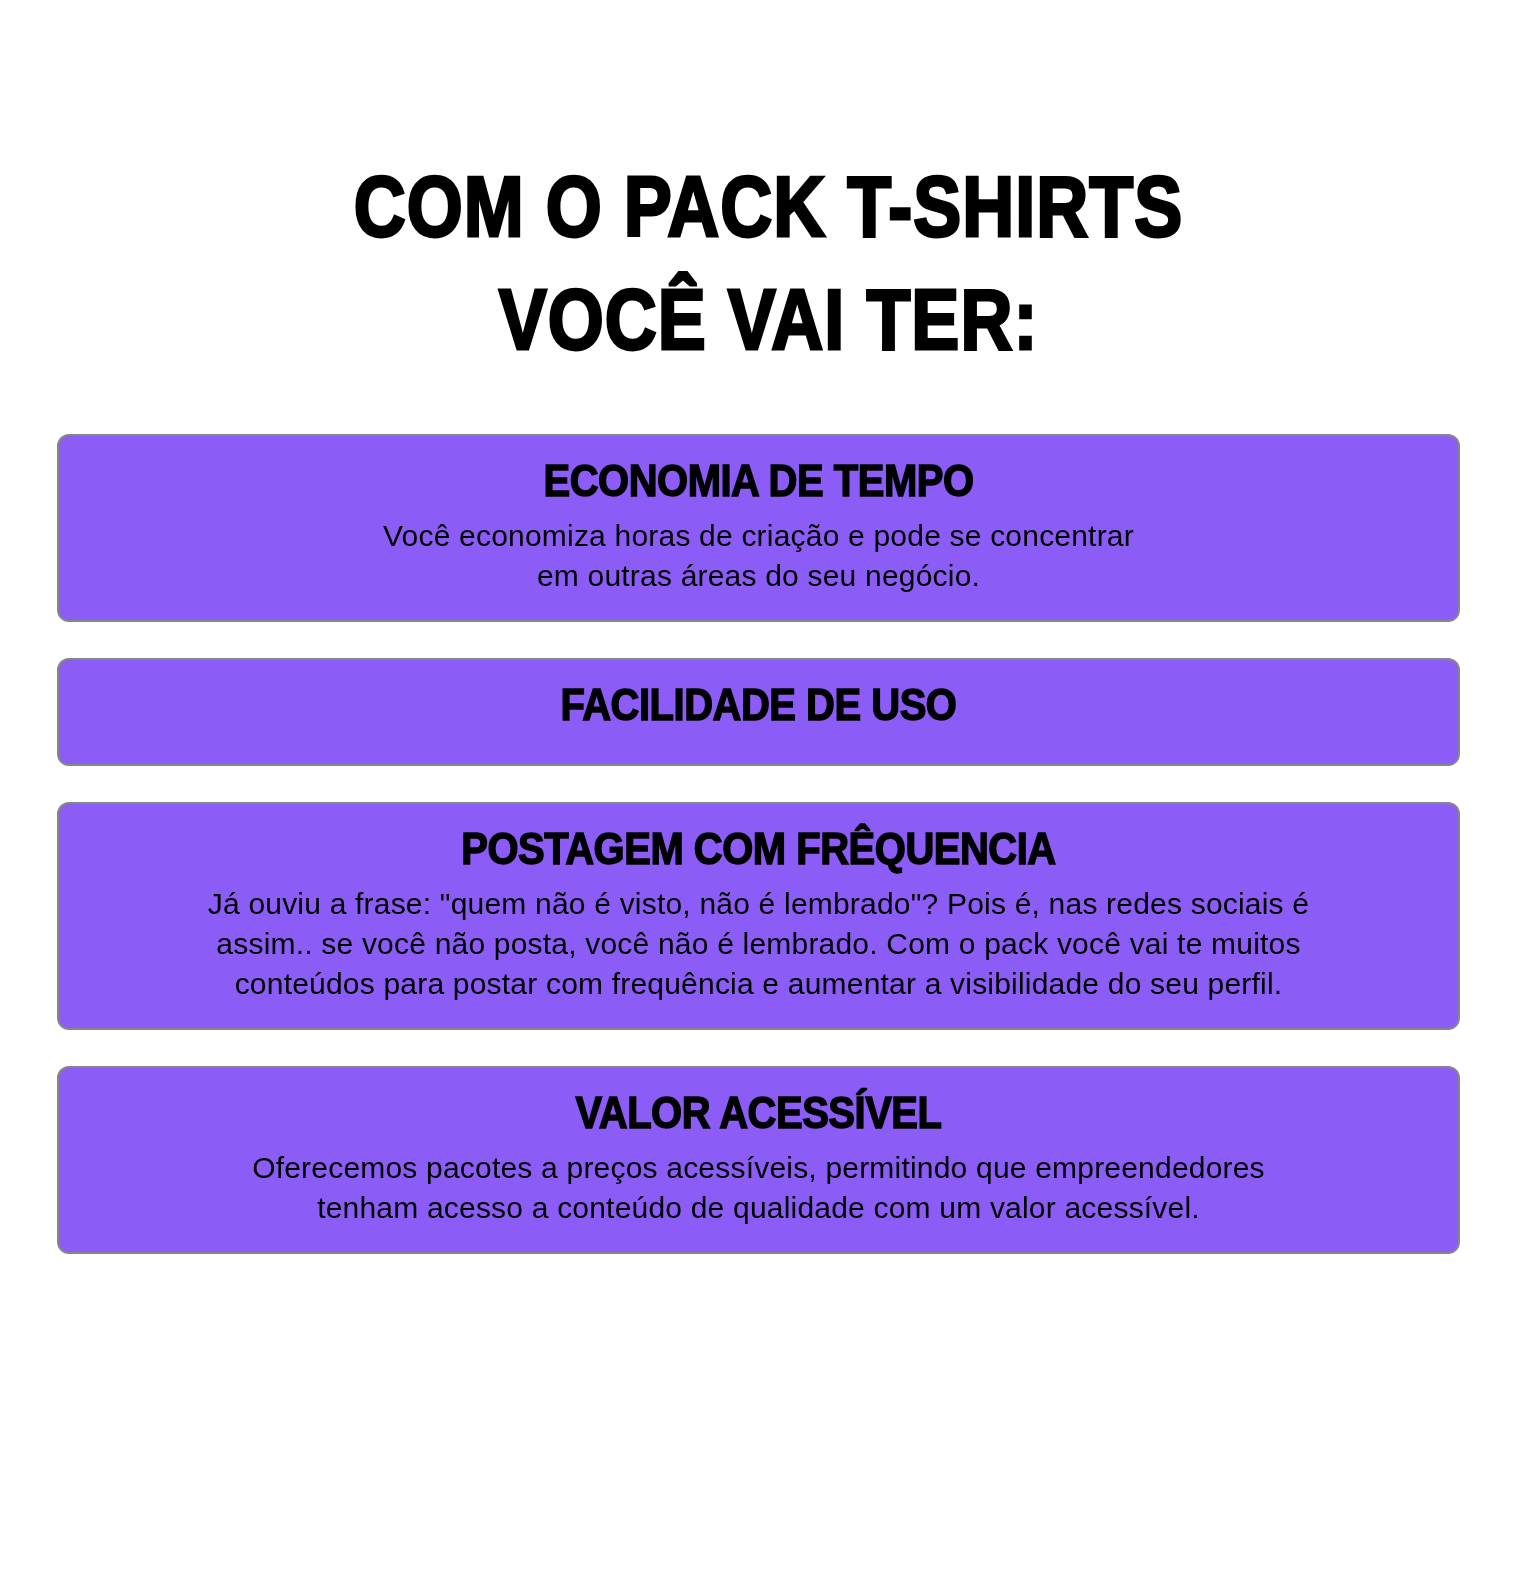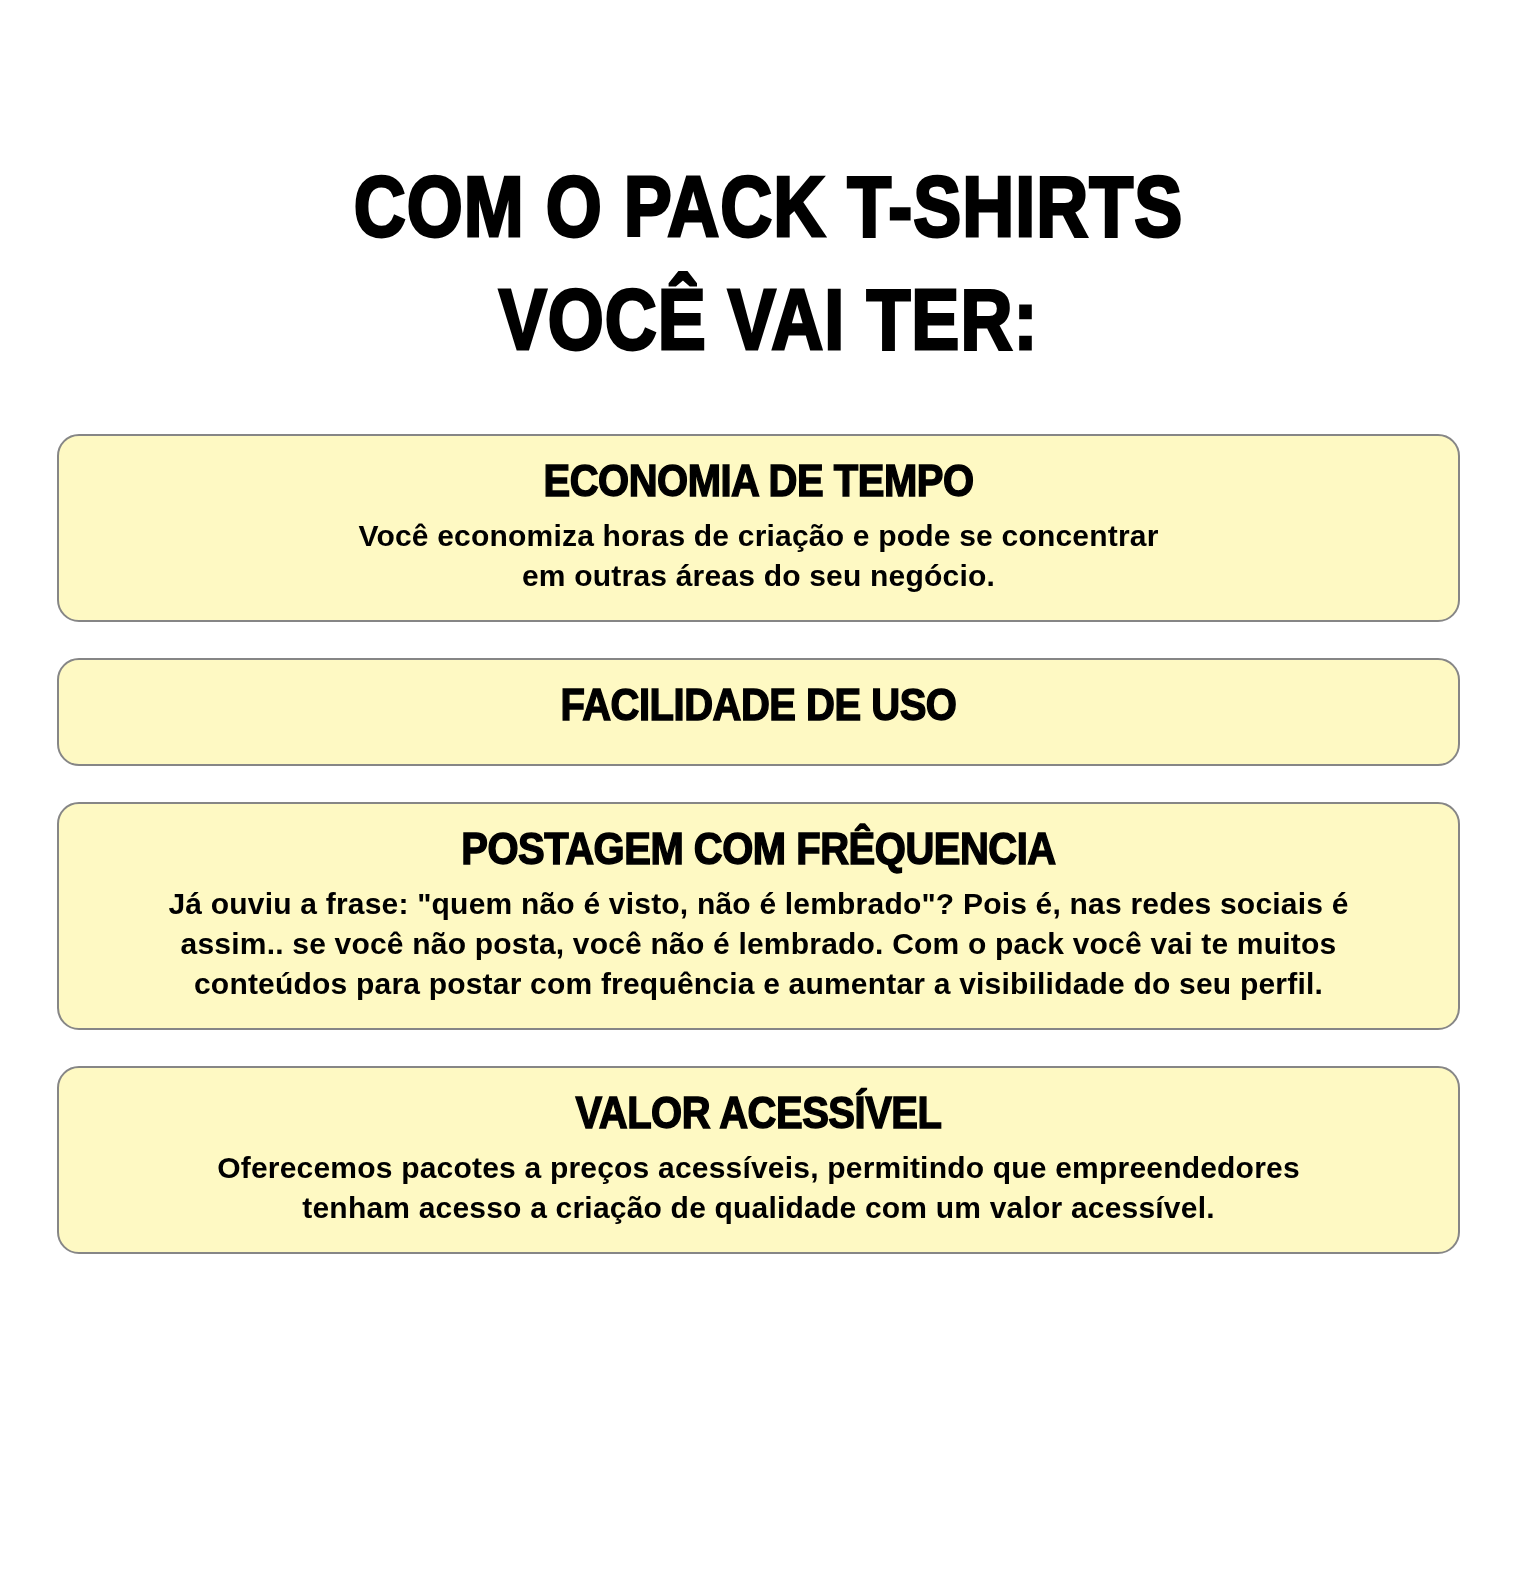--- a/index.html
+++ b/index.html
@@ -33,43 +33,43 @@
   .title-line {
     display: block;
     white-space: nowrap;
   }
   .cards {
     margin: 92px auto 0;
     width: 1403px;
     margin-left: 57px;
   }
   .card {
-    background: #fef9c3;
+    background: #8b5cf6;
     border: 2px solid #868686;
-    border-radius: 22px;
+    border-radius: 12px;
     box-sizing: border-box;
     padding: 20px 36px 24px;
     margin-bottom: 36px;
     text-align: center;
   }
   .card-heading {
     margin: 0 0 10px 0;
     font-size: 40px;
     font-weight: 700;
     line-height: 50px;
     letter-spacing: -0.5px;
     -webkit-text-stroke: 1.3px #000000;
     transform: scaleY(1.1);
     transform-origin: center center;
   }
   .card-body {
     margin: 0;
     font-size: 30px;
     line-height: 40px;
-    font-weight: 700;
+    font-weight: 400;
     letter-spacing: 0.2px;
     white-space: pre-line;
   }
 </style>
 </head>
 <body>
 
 <div class="poster">
 
   <h1 class="title">
@@ -93,17 +93,17 @@
       <h2 class="card-heading">POSTAGEM COM FRÊQUENCIA</h2>
       <p class="card-body">Já ouviu a frase: "quem não é visto, não é lembrado"? Pois é, nas redes sociais é
 assim.. se você não posta, você não é lembrado. Com o pack você vai te muitos
 conteúdos para postar com frequência e aumentar a visibilidade do seu perfil.</p>
     </section>
 
 
     <section class="card">
       <h2 class="card-heading">VALOR ACESSÍVEL</h2>
       <p class="card-body">Oferecemos pacotes a preços acessíveis, permitindo que empreendedores
-tenham acesso a criação de qualidade com um valor acessível.</p>
+tenham acesso a conteúdo de qualidade com um valor acessível.</p>
     </section>
 
   </div>
 </div>
 
 </body></html>

